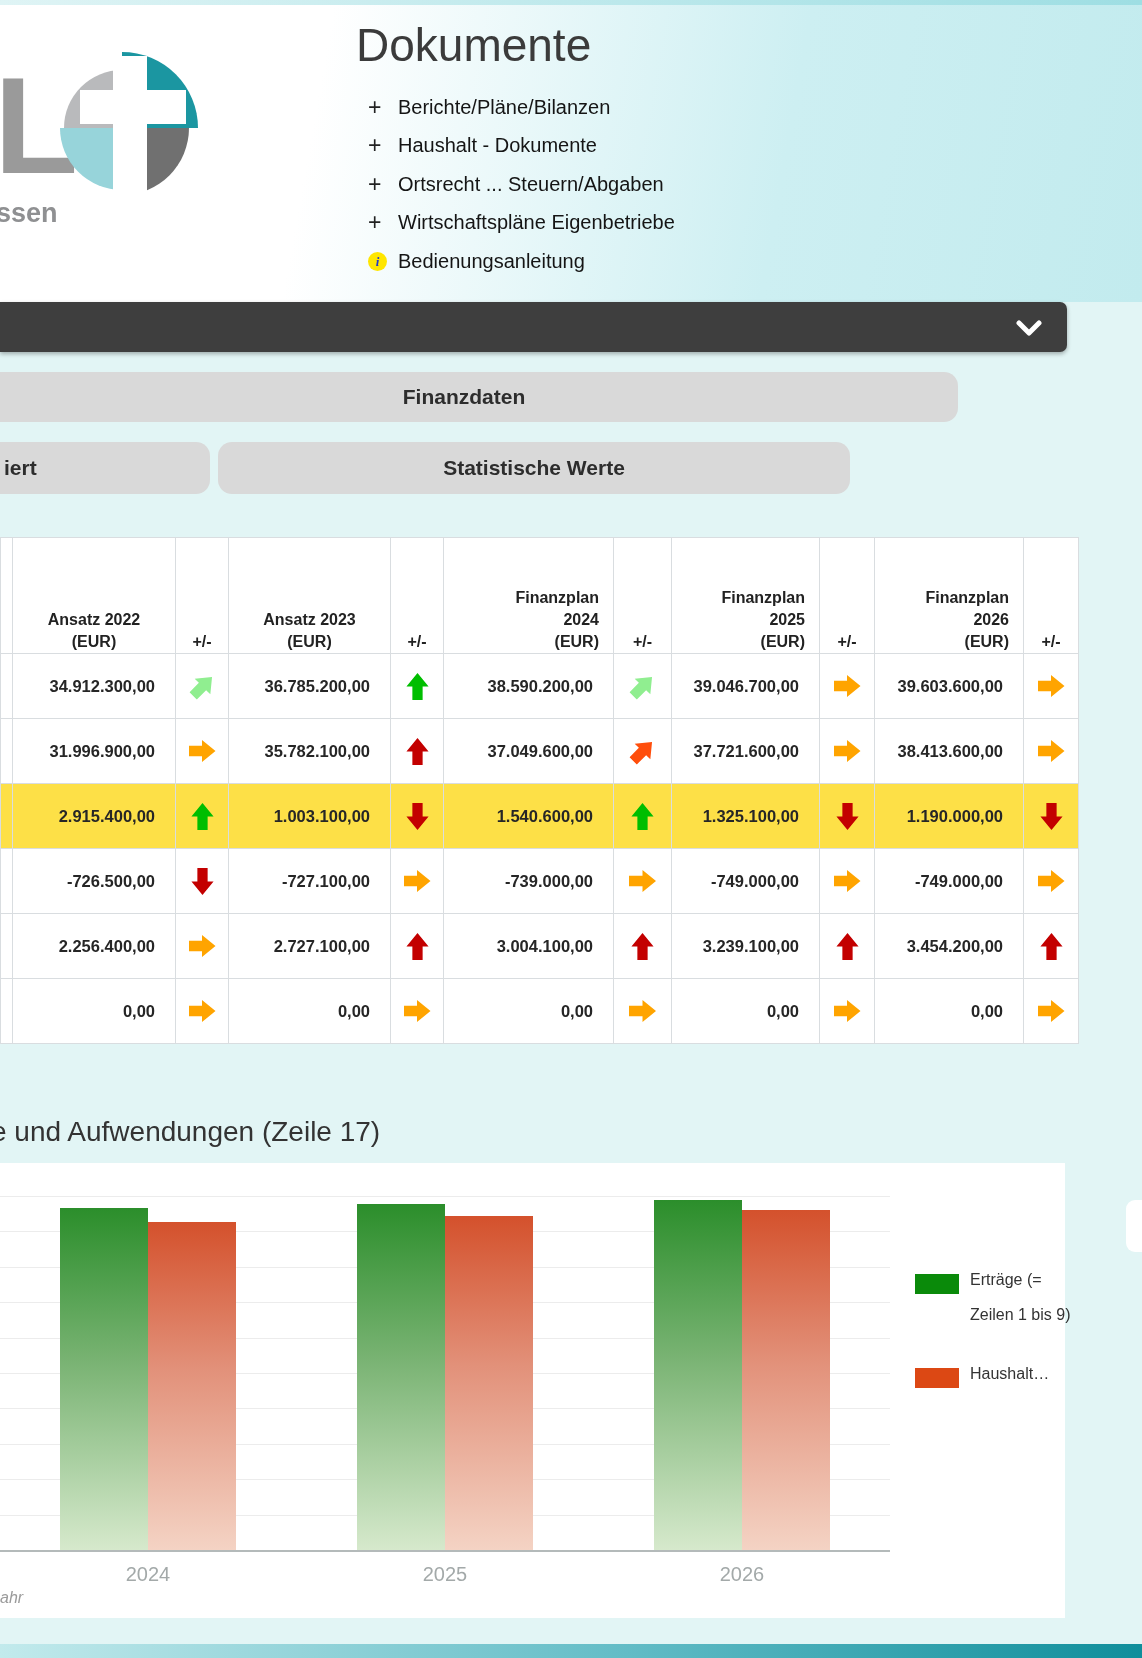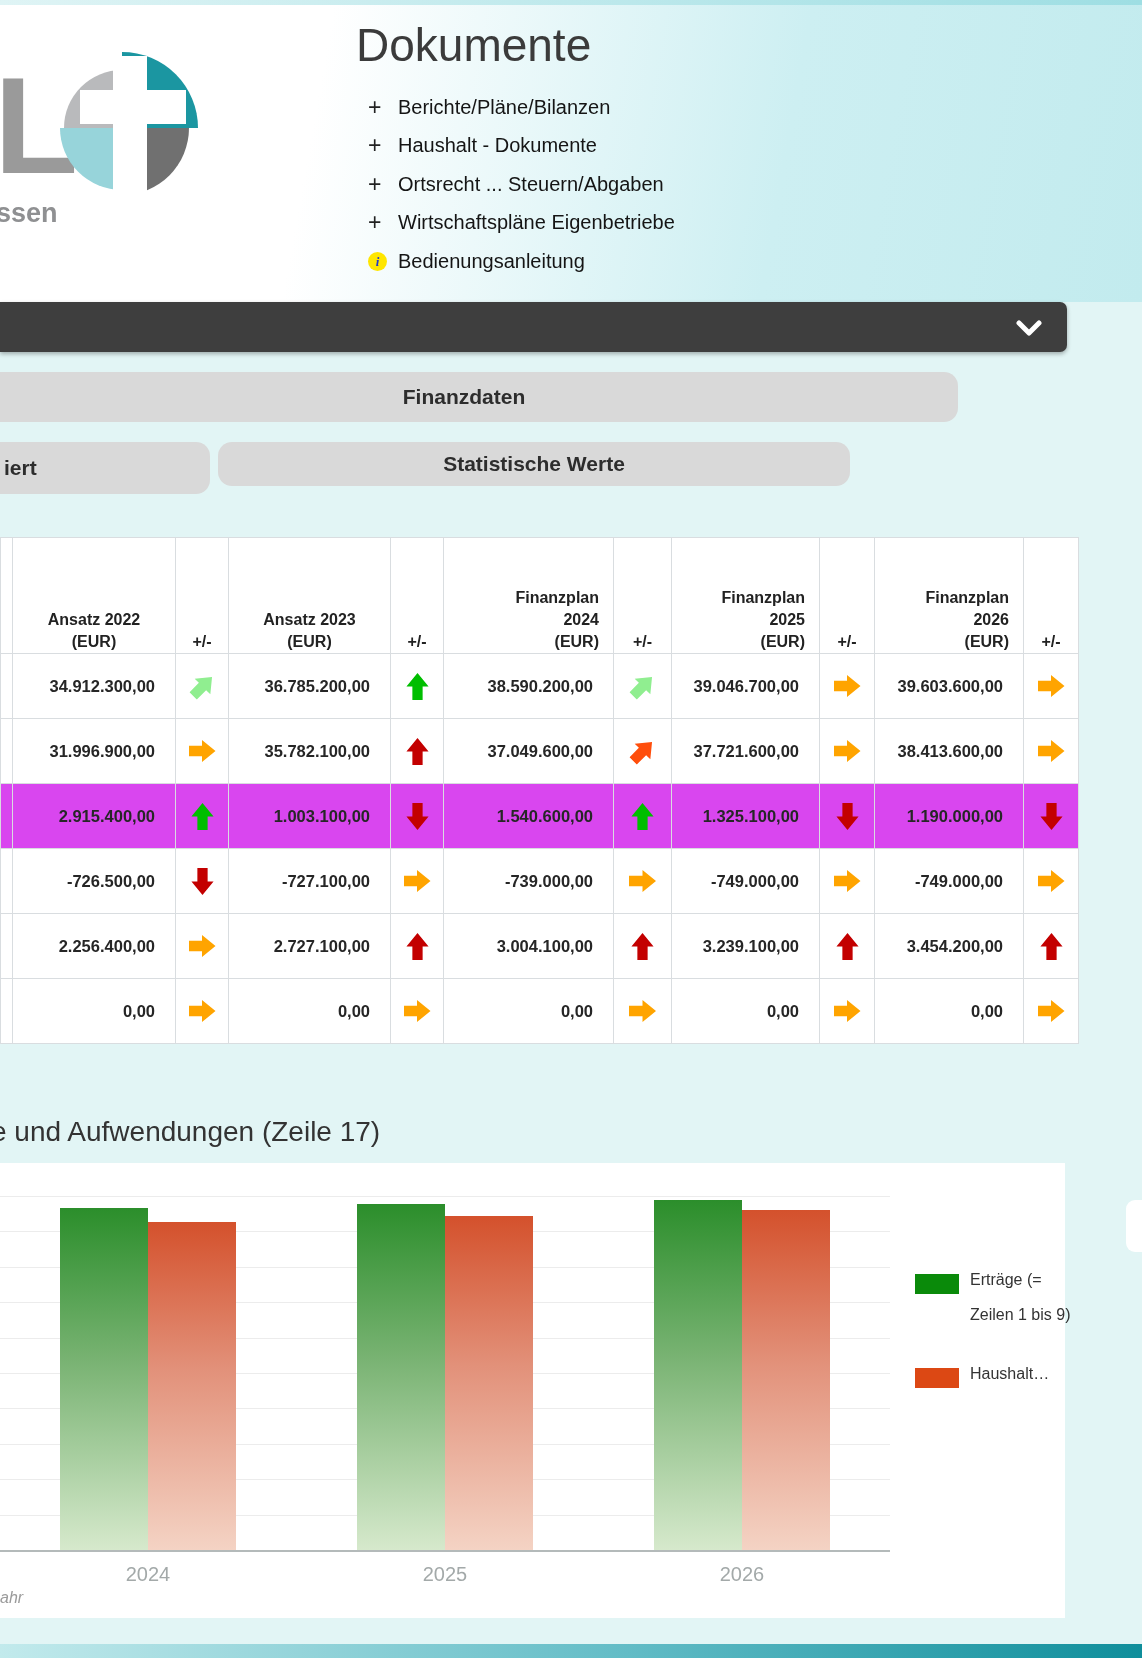--- a/index.html
+++ b/index.html
@@ -31,28 +31,28 @@
 
   
   .darkbar{position:absolute;left:0;top:302px;width:1067px;height:50px;background:#3e3e3e;
     border-radius:0 7px 7px 0;box-shadow:0 2px 4px rgba(0,0,0,.3);cursor:pointer;}
   .darkbar svg{position:absolute;right:25px;top:17px;}
   .pill{position:absolute;background:#d9d9d9;border-radius:14px;display:flex;align-items:center;
     justify-content:center;font-weight:bold;font-size:21px;color:#2d2d2d;cursor:pointer;}
   #pill-fin{left:-30px;top:372px;width:988px;height:50px;}
   #pill-left{left:-300px;top:442px;width:510px;height:52px;}
   #pill-left span{position:absolute;left:304px;}
-  #pill-stat{left:218px;top:442px;width:632px;height:44px;}
+  #pill-stat{left:218px;top:442px;width:632px;height:52px;}
 
   
   #fin-table{position:absolute;left:0;top:537px;border-collapse:collapse;table-layout:fixed;background:#fff;}
   #fin-table td,#fin-table th{border:1px solid #d9dde0;overflow:hidden;}
   #fin-table thead tr{height:116px;}
   #fin-table tbody tr{height:65px;background:#fff;}
-  #fin-table tbody tr.shaded{background:#d946ef;}
+  #fin-table tbody tr.shaded{background:#fde047;}
   #fin-table th{vertical-align:bottom;font-size:16px;line-height:22px;color:#222;padding:0 0 0 0;}
   #fin-table th.center{text-align:center;}
   #fin-table th.right{text-align:right;padding-right:14px;}
   #fin-table th.pm{text-align:center;}
   #fin-table td.val{font-weight:bold;font-size:16.5px;text-align:right;padding-right:20px;color:#262626;}
   .arrow{width:27px;height:27px;margin:0 auto;
     clip-path:polygon(0% 31%,50% 31%,50% 9%,100% 50%,50% 91%,50% 69%,0% 69%);}
   .dir-up{transform:rotate(-90deg);}
   .dir-down{transform:rotate(90deg);}
   .dir-ne{transform:rotate(-45deg);}

